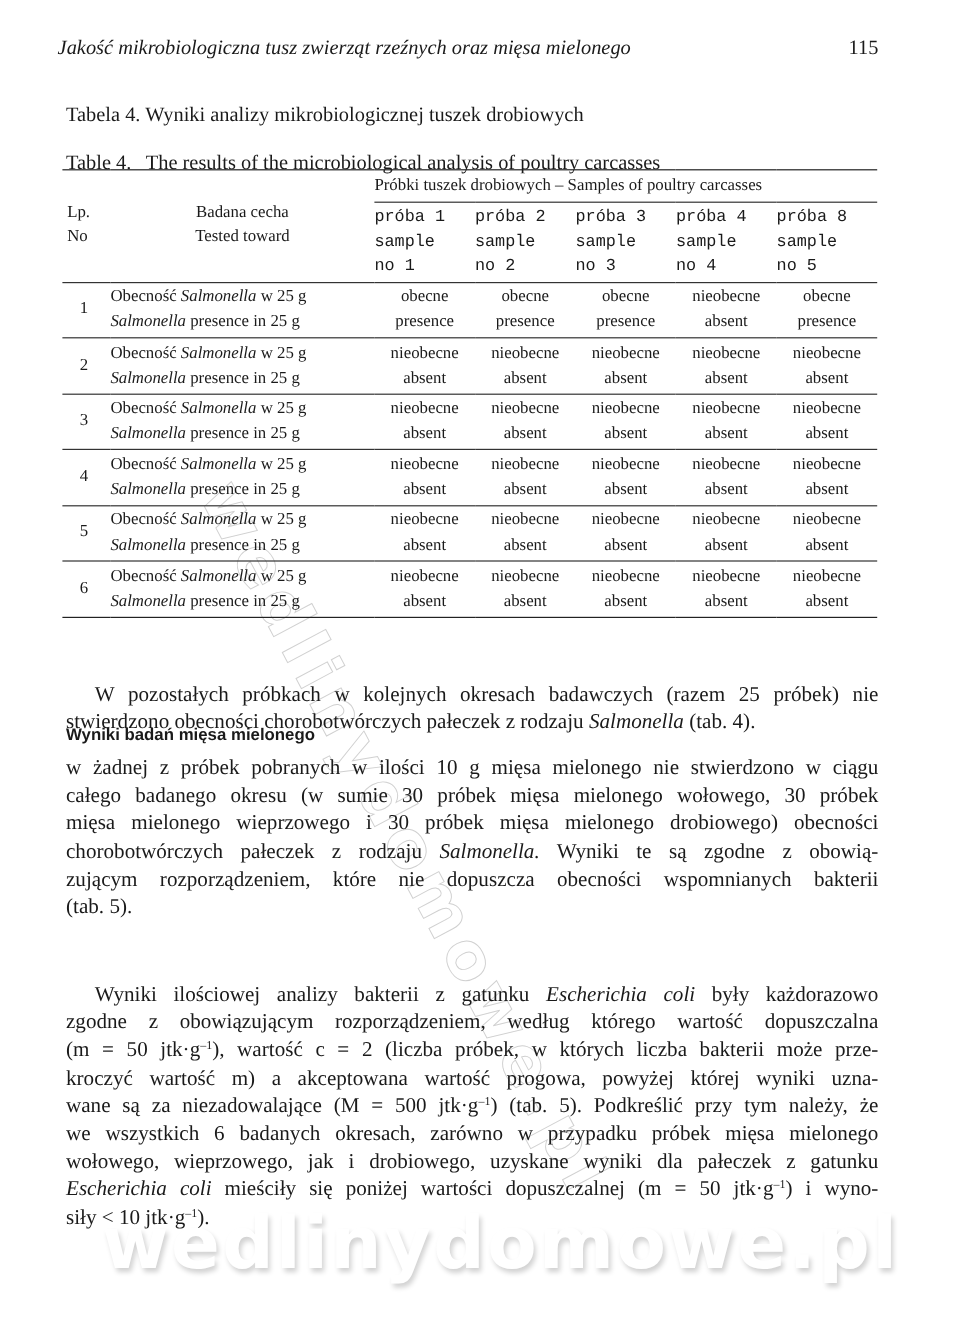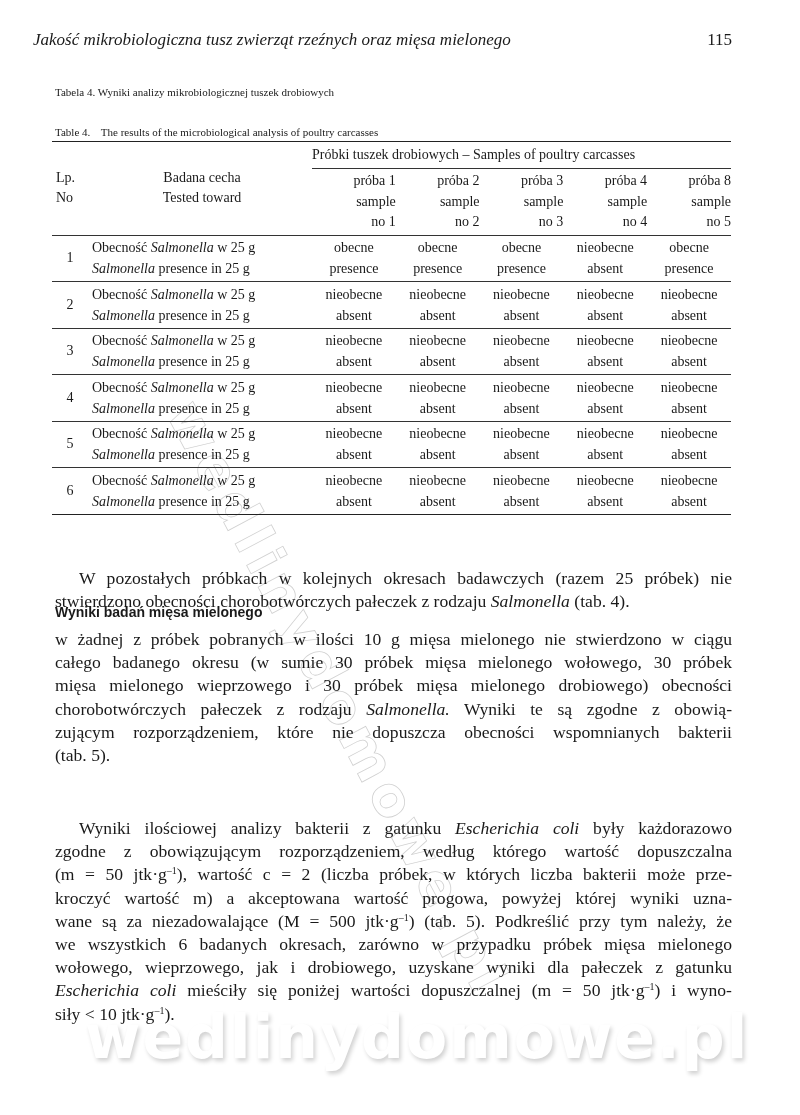--- a/index.html
+++ b/index.html
@@ -1,32 +1,32 @@
 <!DOCTYPE html>
 <html><head>
 <meta charset="utf-8">
 <style>
   html, body { margin:0; padding:0; background:#ffffff; }
   body { width:800px; height:1115px; position:relative; overflow:hidden; color:#1a1a1a;
          font-family:"Liberation Serif","DejaVu Serif",serif; }
-  .running-head { position:absolute; top:30px; left:33px; width:700px; font-size:17px; font-style:italic; }
+  .running-head { position:absolute; top:30px; left:48px; width:700px; font-size:17px; font-style:italic; }
   .page-num { position:absolute; top:30px; right:68px; font-size:17px; }
-  .caption { position:absolute; left:55px; font-size:11px; }
+  .caption { position:absolute; left:55px; font-size:17px; }
   .cap1 { top:86px; }
   .cap2 { top:126px; }
   .cap2 .tab { display:inline-block; width:8px; }
   table.results { position:absolute; left:52px; top:141px; width:679px; border-collapse:collapse; font-size:14px; }
   table.results td { padding:0; vertical-align:middle; }
   .rule-top { border-top:1.6px solid #222; }
   .rule-row { border-top:1.6px solid #333; }
   .rule-bottom { border-bottom:1.6px solid #222; }
   .group-head { text-align:left; height:26px; border-bottom:1.4px solid #333; }
   .lp-head { width:36px; padding-left:4px !important; line-height:20px; }
   .feature-head { width:220px; text-align:center; line-height:20px; }
-  .sample-head { text-align:right; line-height:20.5px; padding-top:2px !important; padding-bottom:2px !important; }
+  .sample-head { text-align:left; line-height:20.5px; padding-top:2px !important; padding-bottom:2px !important;font-family:Liberation Mono, monospace; }
   tr.data-row td { height:45.5px; }
   .lp-cell { text-align:center; padding-right:4px !important; }
   .feature-cell { line-height:21px; white-space:nowrap; }
   .val-cell { text-align:center; line-height:21px; }
   i { font-style:italic; }
   .para { position:absolute; left:55px; width:677px; font-size:17.6px; line-height:23.2px; text-align:justify; }
   .para .line { display:block; white-space:nowrap; text-align:justify; text-align-last:justify; }
   .para .line.last { text-align-last:left; }
   .indent { padding-left:24px; }
   .p1 { top:567px; }

